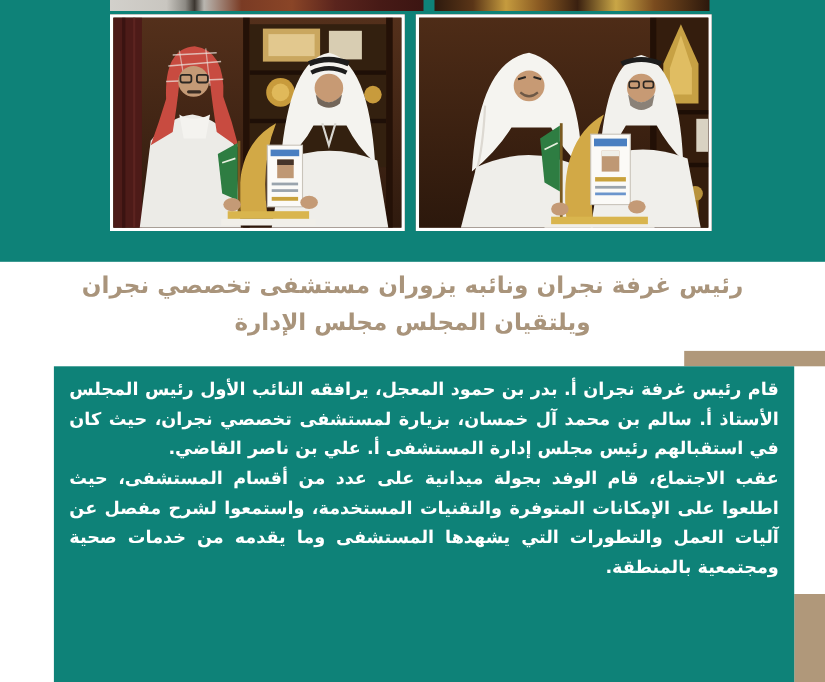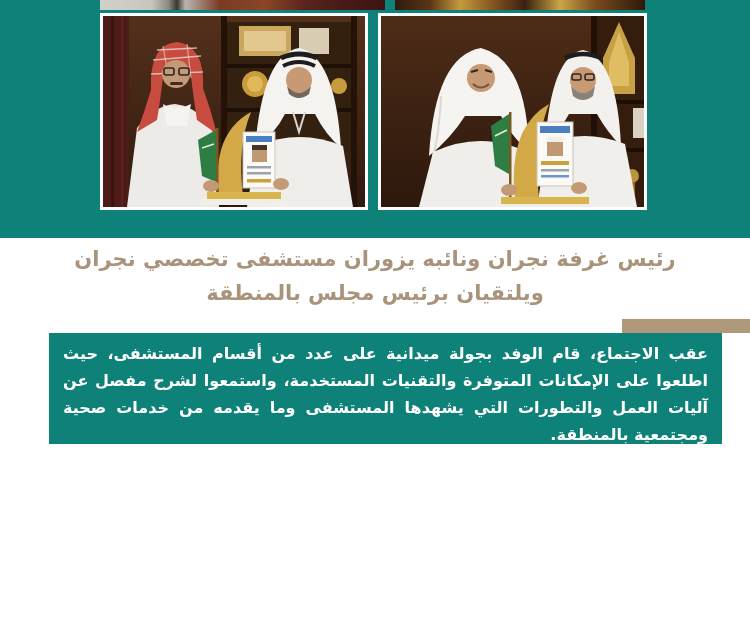--- a/index.html
+++ b/index.html
@@ -1,17 +1,17 @@
 <!DOCTYPE html>
 <html lang="ar"><head>
 <meta charset="utf-8">
 <style>
   html,body{margin:0;padding:0;background:#ffffff;}
   .page{
-    position:relative;width:750px;height:444px;overflow:hidden;
+    position:relative;width:750px;height:620px;overflow:hidden;
     background:#ffffff;font-family:"DejaVu Sans",sans-serif;
   }
   
   .banner{position:absolute;left:0;top:0;width:750px;height:238px;background:#0e8278;}
   .strip{position:absolute;top:0;height:10px;}
   .strip-left{left:100px;width:285px;
     background:linear-gradient(90deg,#d2d0cb 0%,#c9c6c0 18%,#8d8a84 24%,#3c3630 27%,#b9b6b0 30%,#7a3b24 42%,#8a4527 58%,#5a241d 72%,#471a16 86%,#3c1512 100%);}
   .strip-right{left:395px;width:250px;
     background:linear-gradient(90deg,#2e1a0e 0%,#5a3517 14%,#c59b3e 26%,#8a5a22 38%,#3a2010 52%,#c9a646 66%,#7a4b1e 80%,#2c180c 100%);}
   .photo{position:absolute;top:13px;height:197px;background:#3f2414;border:3px solid #ffffff;box-sizing:border-box;}
@@ -163,24 +163,25 @@
         <rect x="120" y="181" width="88" height="7" fill="#d9b54e"></rect>
         <rect x="114" y="188" width="100" height="5" fill="#f0eee8"></rect>
         <ellipse cx="128" cy="174" rx="8" ry="6" fill="#c49a76"></ellipse>
         <ellipse cx="198" cy="172" rx="8" ry="6" fill="#c49a76"></ellipse>
       </svg>
     </div>
   </div>
 
   <div class="headline">
     <div>رئيس غرفة نجران ونائبه يزوران مستشفى تخصصي نجران</div>
-    <div>ويلتقيان برئيس مجلس بالمنطقة</div>
+    <div>ويلتقيان المجلس مجلس الإدارة</div>
   </div>
 
   <div class="tan-top"></div>
   <div class="tan-bottom"></div>
 
   <div class="article">
+    <p>قام رئيس غرفة نجران أ. بدر بن حمود المعجل، يرافقه النائب الأول رئيس المجلس الأستاذ أ. سالم بن محمد آل خمسان، بزيارة لمستشفى تخصصي نجران، حيث كان في استقبالهم رئيس مجلس إدارة المستشفى أ. علي بن ناصر القاضي.</p>
     <p>عقب الاجتماع، قام الوفد بجولة ميدانية على عدد من أقسام المستشفى، حيث اطلعوا على الإمكانات المتوفرة والتقنيات المستخدمة، واستمعوا لشرح مفصل عن آليات العمل والتطورات التي يشهدها المستشفى وما يقدمه من خدمات صحية ومجتمعية بالمنطقة.</p>
 
   </div>
 
 </div>
 
 </body></html>

